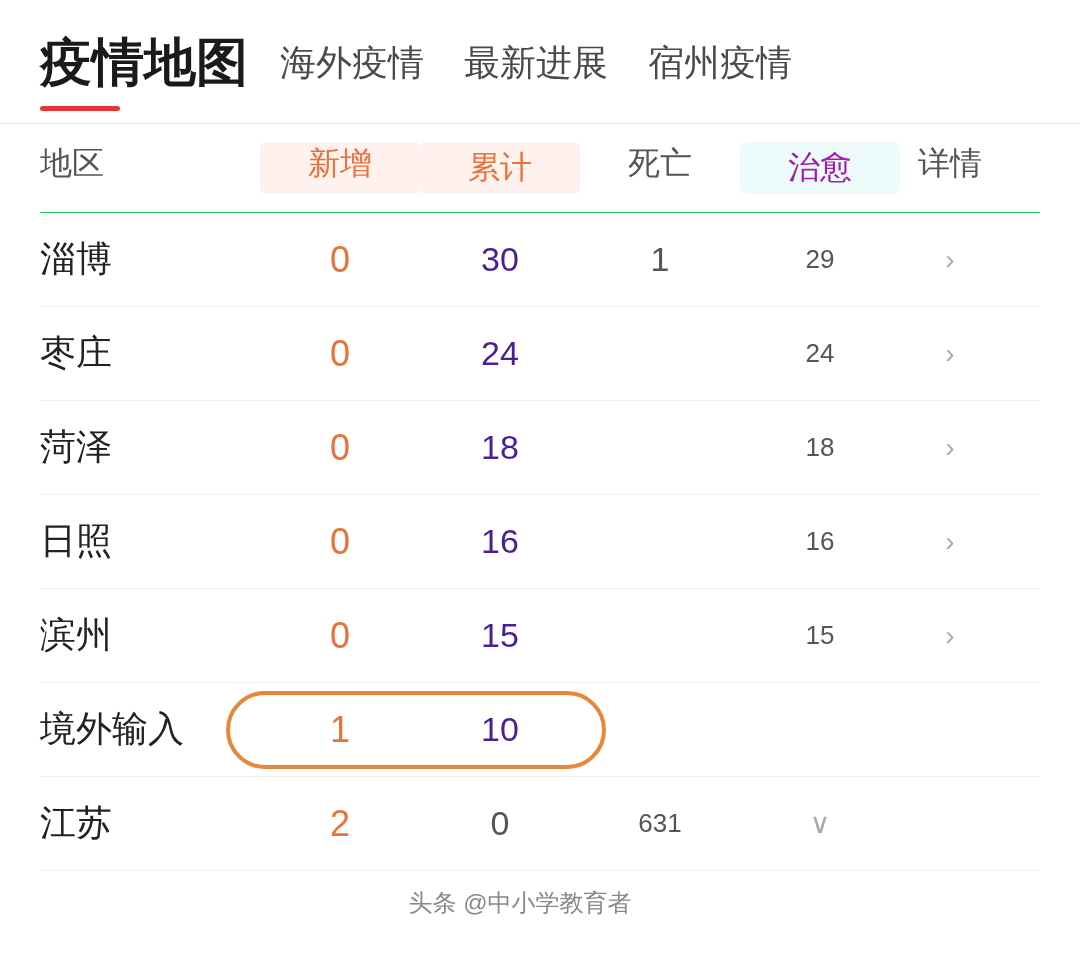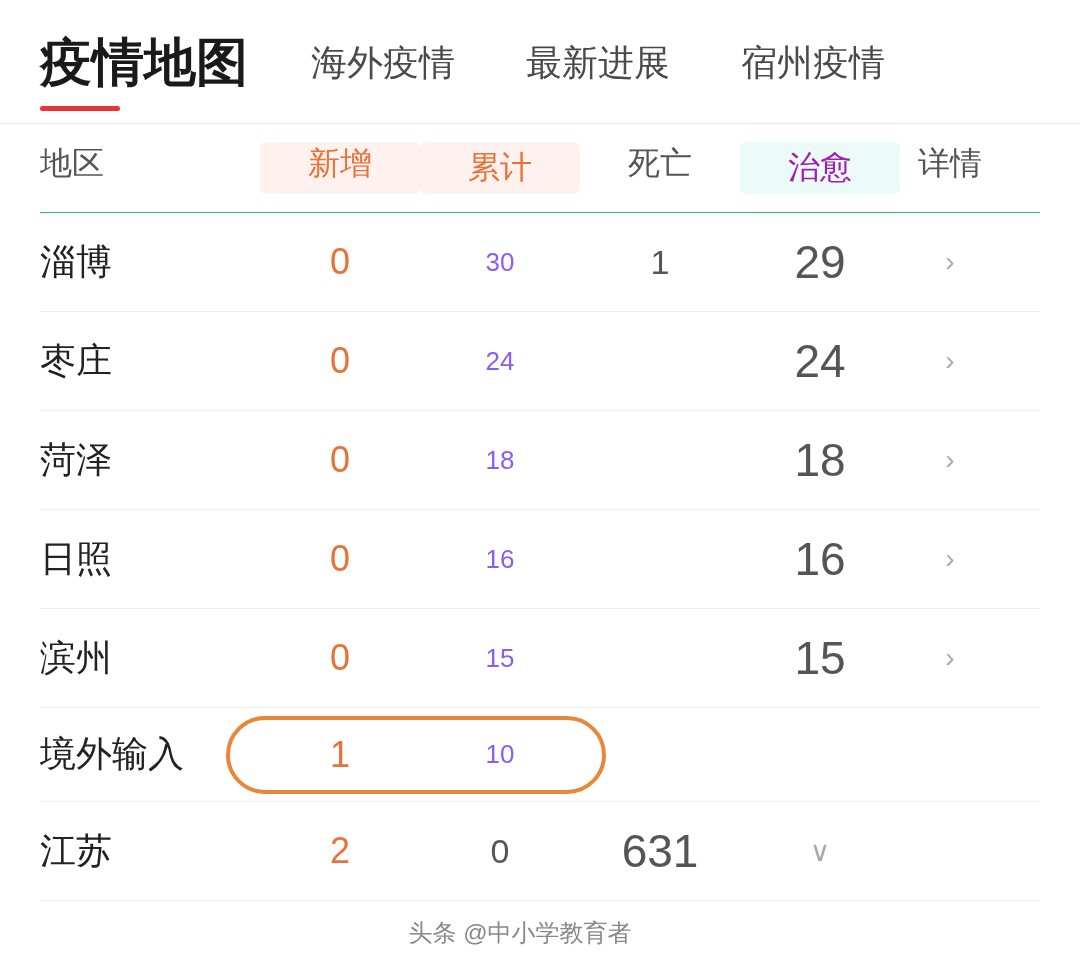--- a/index.html
+++ b/index.html
@@ -32,21 +32,20 @@
     .header-nav {
       display: flex;
       gap: 40px;
       align-items: center;
     }
 
     .header-nav-item {
       font-size: 36px;
       color: #4a4a4a;
       font-weight: 400;
-      margin-left: 31px;
     }
 
     .tab-underline-wrapper {
       padding: 0 40px;
       margin-top: 8px;
     }
 
     .tab-underline {
       width: 80px;
       height: 5px;
@@ -137,32 +136,32 @@
       color: #222;
       font-family: Liberation Serif, serif;
     }
 
     .cell.new-val {
       color: #e8733a;
       font-size: 36px;
     }
 
     .cell.cumul-val {
-      color: #8b5cf6;
+      color: #4c1d95;
+      font-size: 34px;
+    }
+
+    .cell.death-val {
+      color: #555;
+      font-size: 34px;
+    }
+
+    .cell.recover-val {
+      color: #555;
       font-size: 26px;
-    }
-
-    .cell.death-val {
-      color: #555;
-      font-size: 34px;
-    }
-
-    .cell.recover-val {
-      color: #555;
-      font-size: 46px;
     }
 
     .cell.detail-chevron {
       color: #aaa;
       font-size: 28px;
       font-weight: 300;
     }
 
     
     .oval-highlight {

